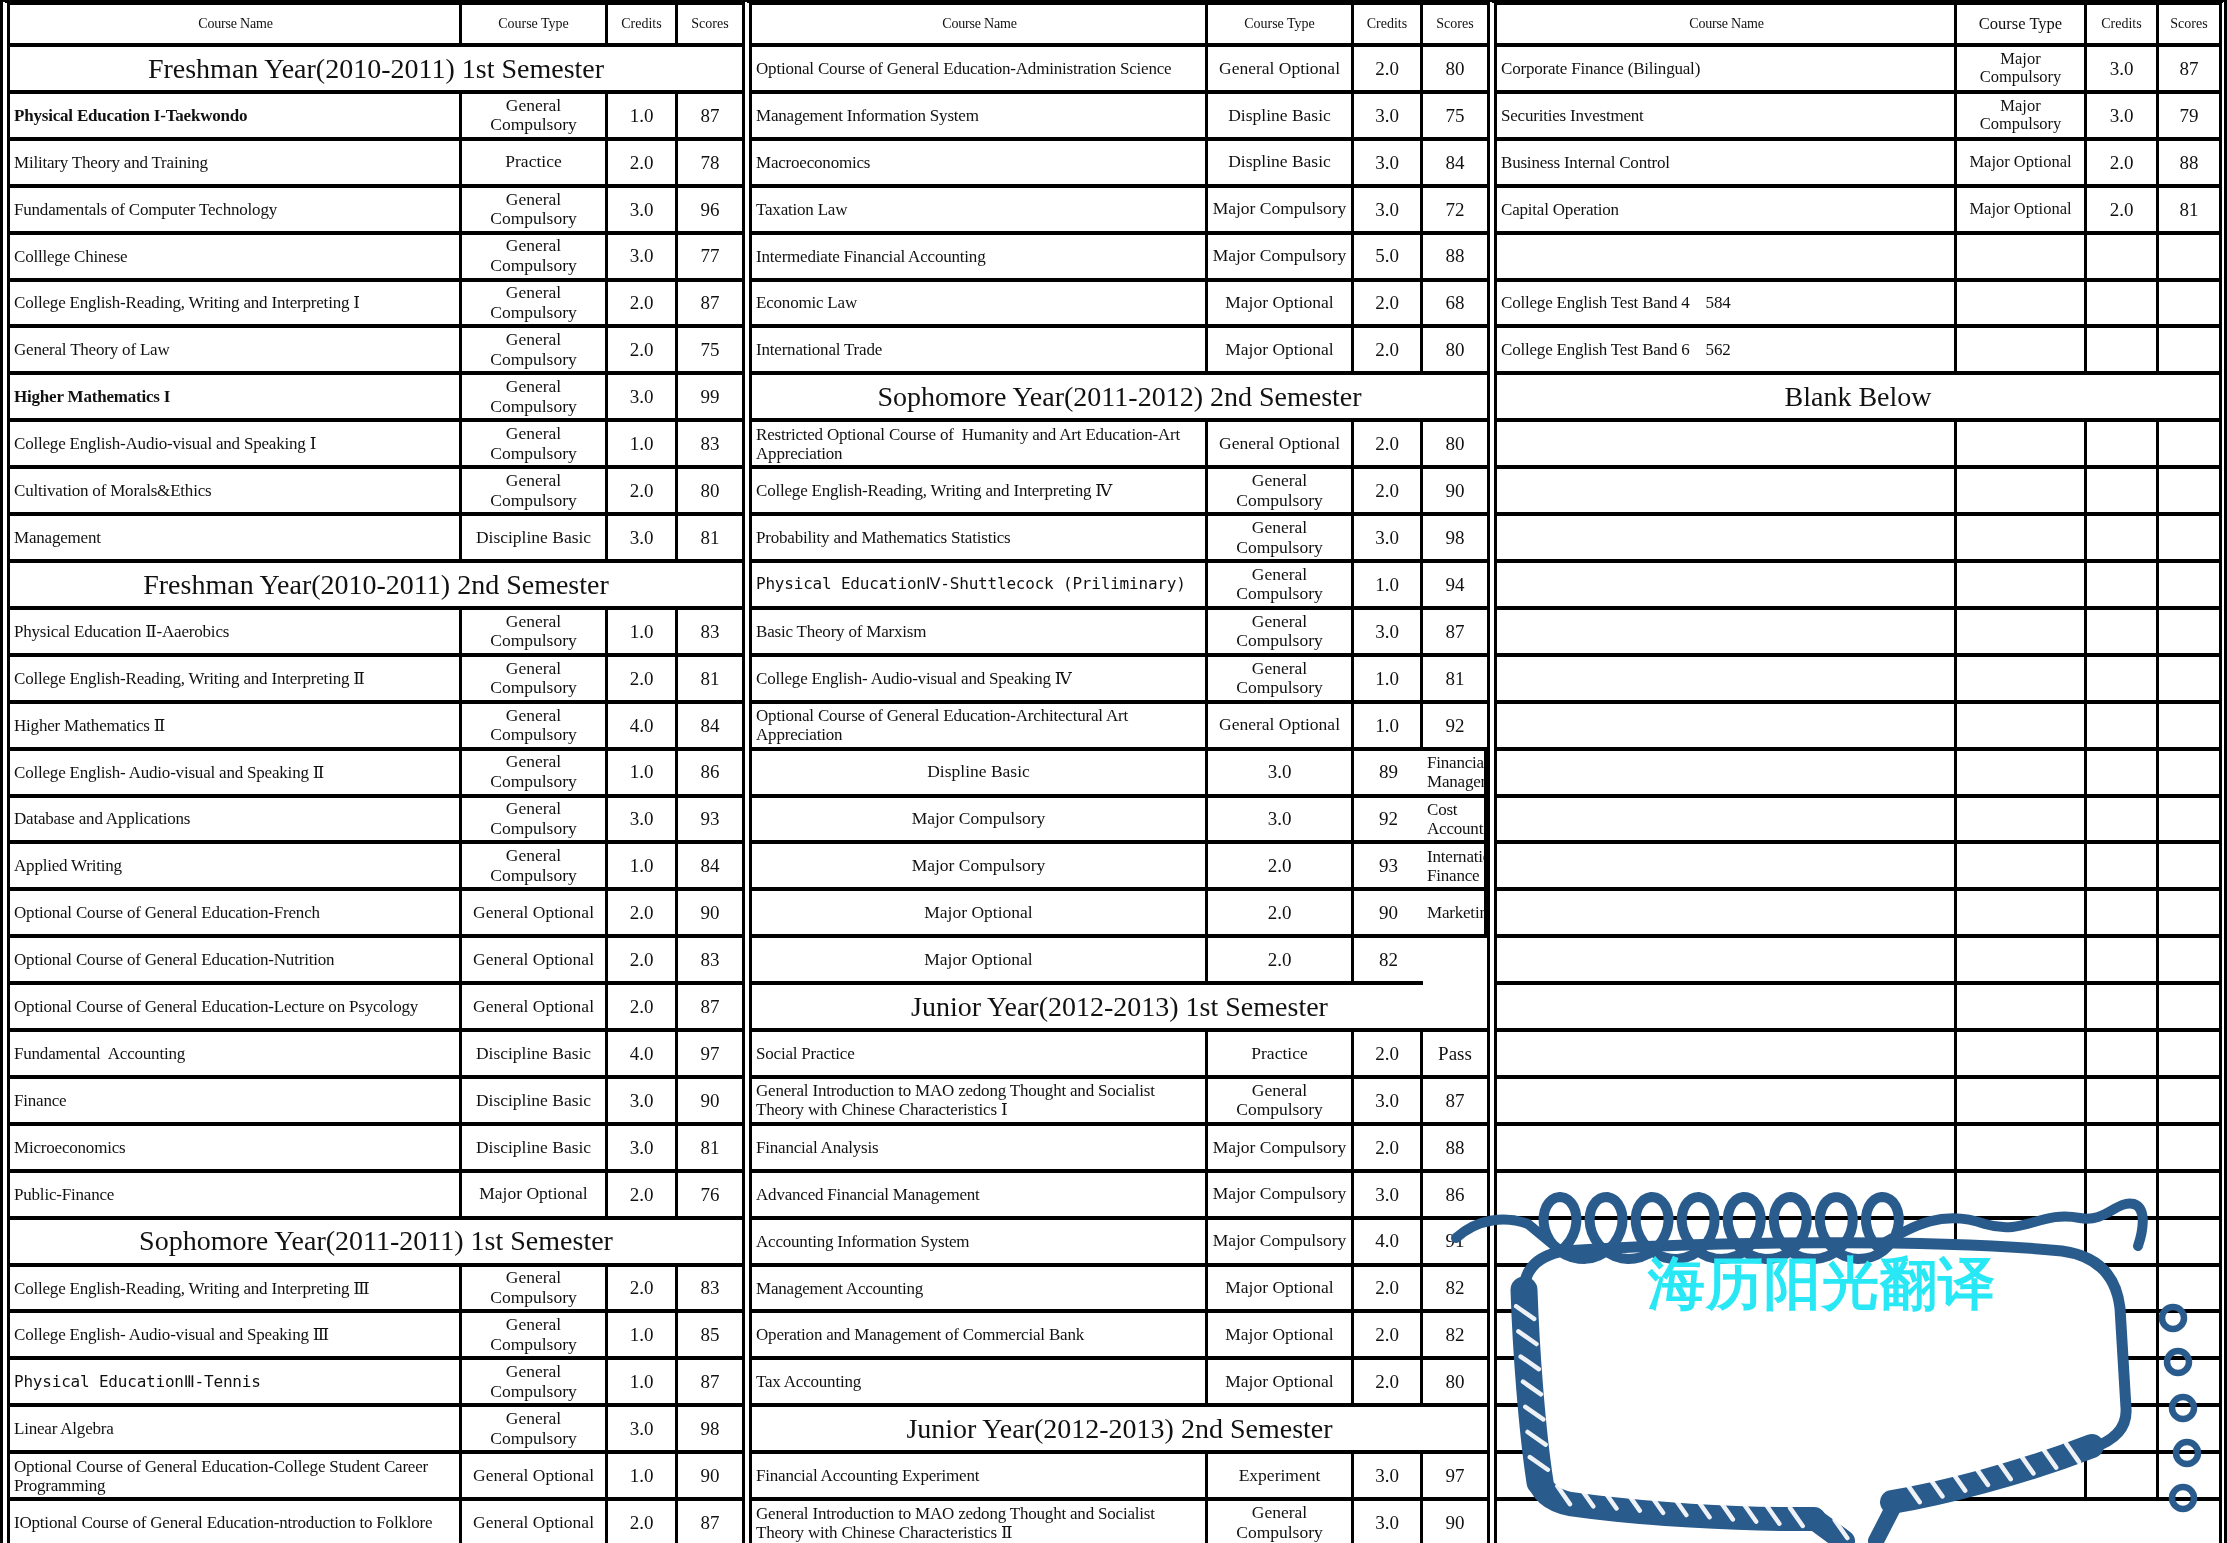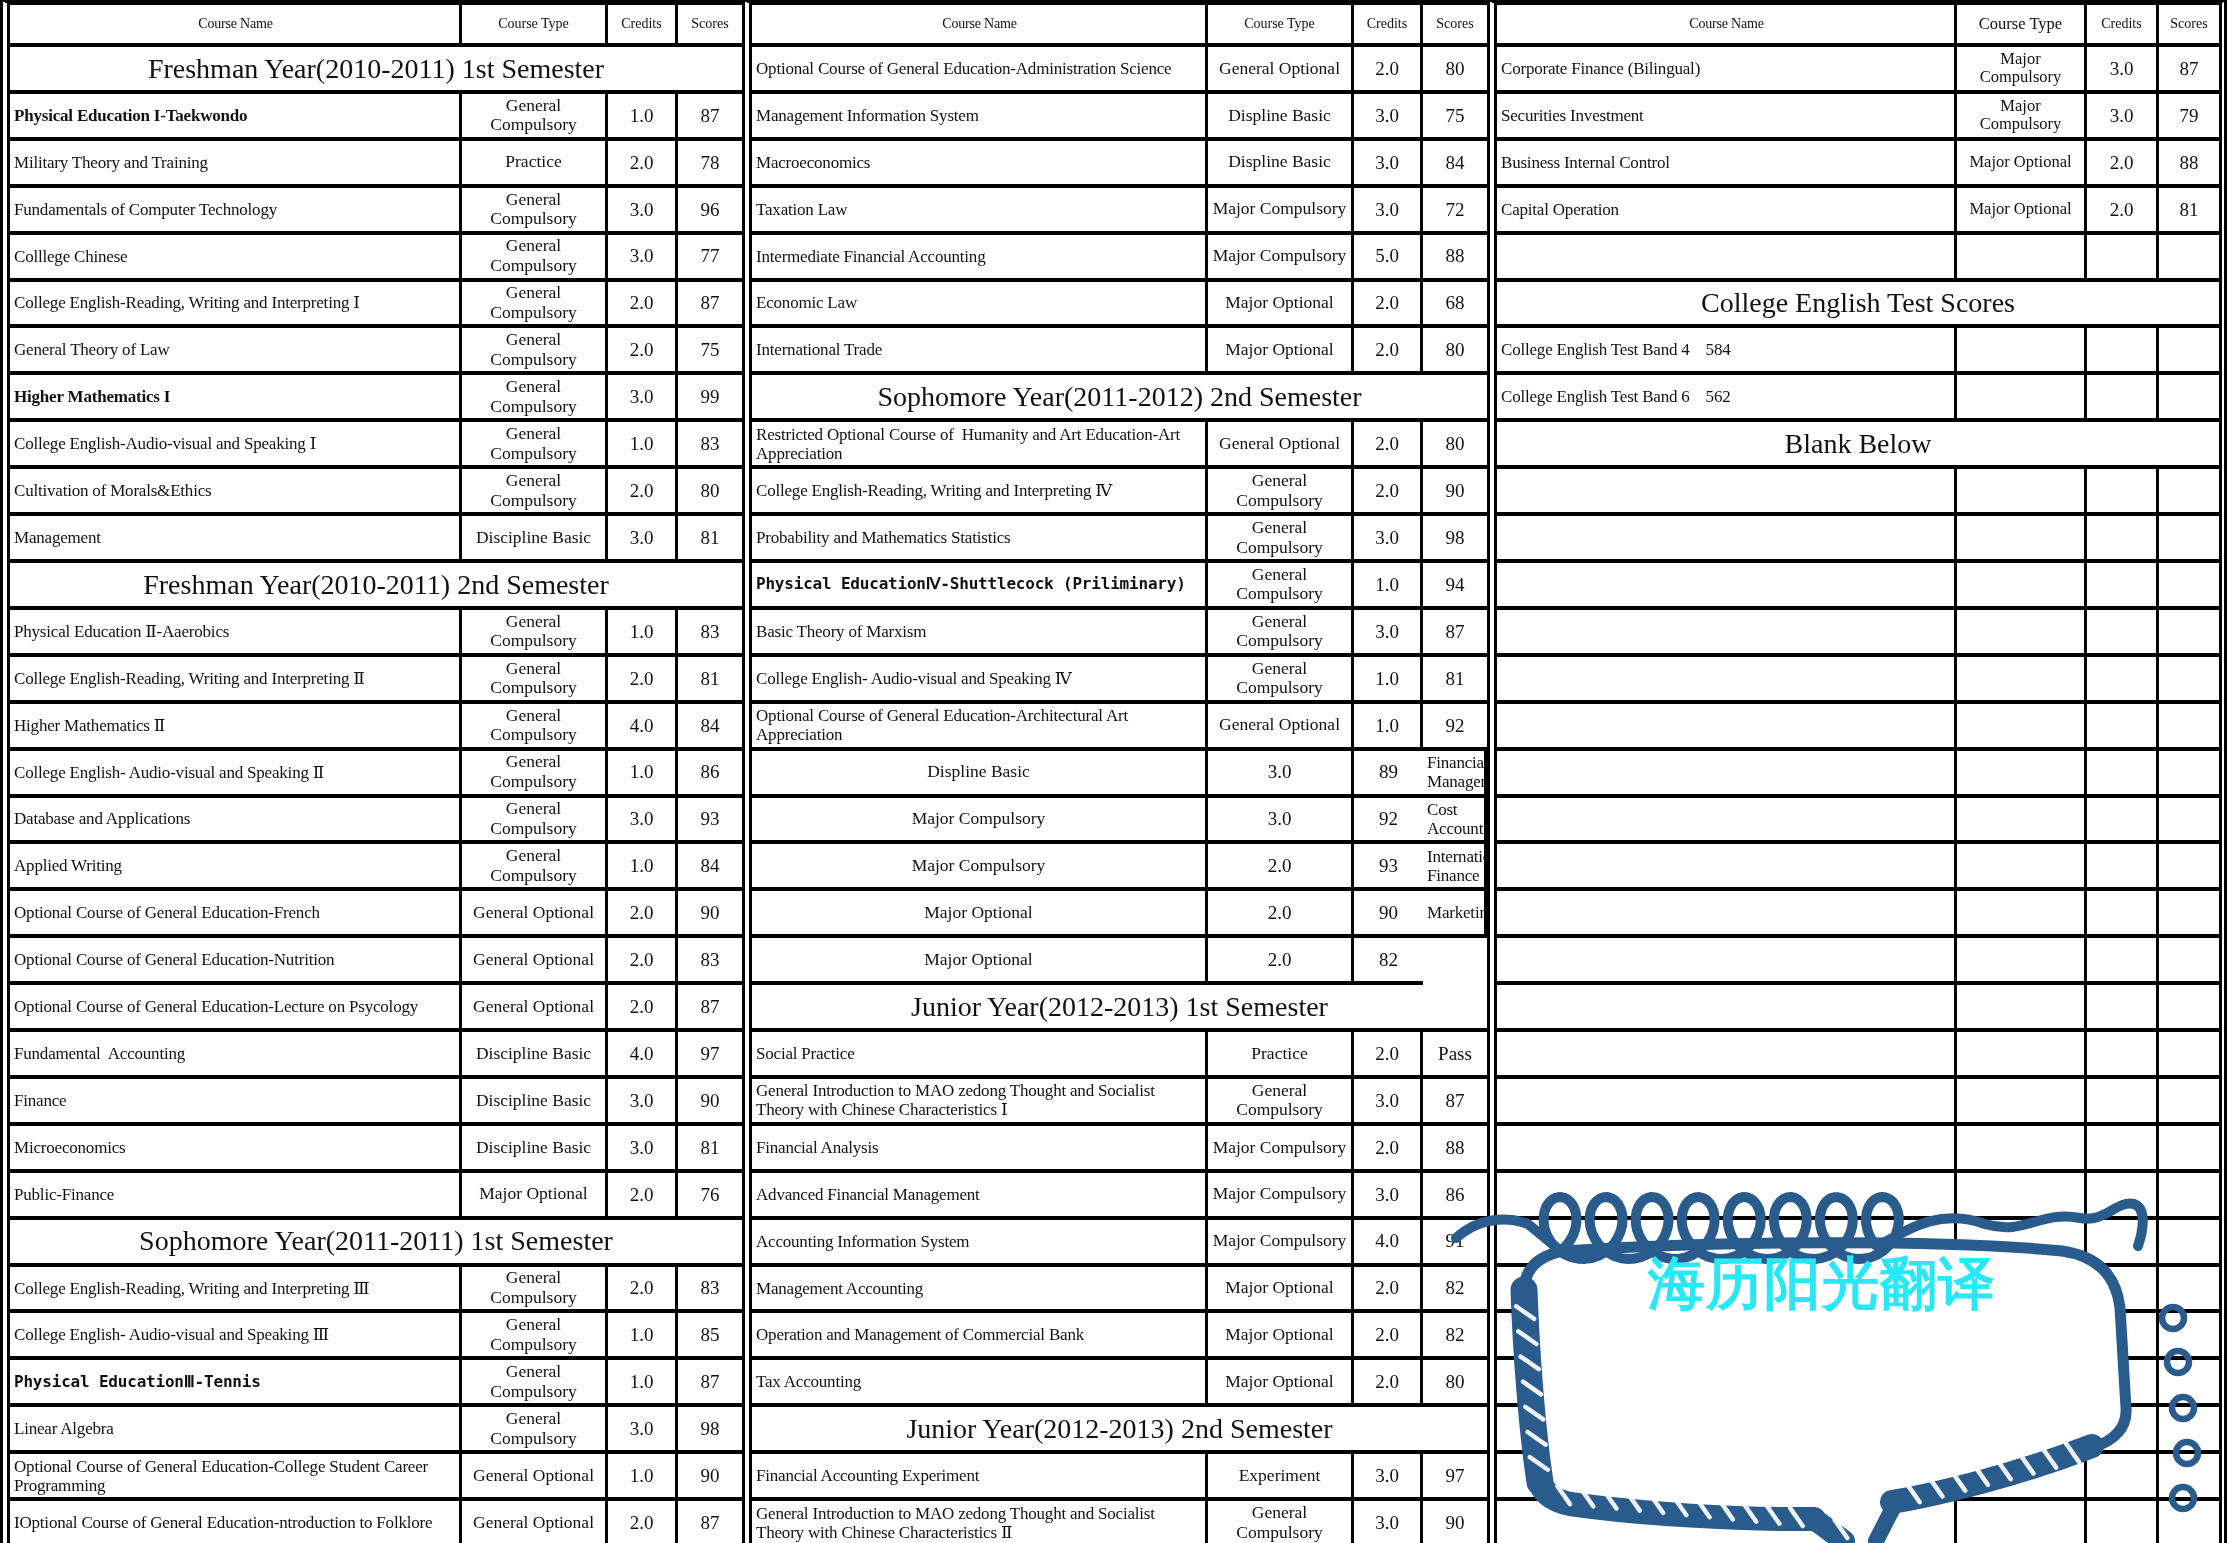--- a/index.html
+++ b/index.html
@@ -15,21 +15,21 @@
         border-right:3px solid #000;border-bottom:4px solid #000;
         font-size:19px;line-height:1.12;overflow:hidden;box-sizing:border-box;}
   .cname{justify-content:flex-start;text-align:left;padding:0 2px 0 4px;
          font-size:17px;letter-spacing:-0.2px;white-space:pre-wrap;}
   .ctype{font-size:17.5px;padding:0 1px;}
   #g3 .ctype{font-size:16.5px;}
   .hdr{font-size:14px;}
   .span4{grid-column:1/-1;font-size:28px;border-right:none;}
   .lastcol{border-right:none;}
   .bold{font-weight:bold;}
-  .mono{font-family:"DejaVu Sans Mono",monospace;font-size:16px;font-weight:bold;}
+  .mono{font-family:"DejaVu Sans Mono",monospace;font-size:16px;}
   .bandval{margin-left:16px;}
   .stamp-svg{position:absolute;left:1440px;top:1140px;width:787px;height:403px;z-index:5;pointer-events:none;}
   .stamp-text{position:absolute;left:1648px;top:1252px;width:365px;z-index:6;pointer-events:none;
               font-family:"DejaVu Sans","Liberation Sans",sans-serif;font-weight:600;
               font-size:57px;line-height:1.1;color:var(--cyan,#29e8f5);letter-spacing:1px;white-space:nowrap;}
 </style>
 </head>
 <body>
 
 <div class="page">
@@ -300,21 +300,20 @@
       <div class="cell ">2.0</div>
       <div class="cell lastcol">88</div>
       <div class="cell cname">Capital Operation</div>
       <div class="cell ctype">Major Optional</div>
       <div class="cell ">2.0</div>
       <div class="cell lastcol">81</div>
       <div class="cell cname"></div>
       <div class="cell ctype"></div>
       <div class="cell "></div>
       <div class="cell lastcol"></div>
-      <div class="cell span4">College English Test Scores</div>
       <div class="cell cname"><span>College English Test Band 4</span><span class="bandval">584</span></div>
       <div class="cell ctype"></div>
       <div class="cell "></div>
       <div class="cell lastcol"></div>
       <div class="cell cname"><span>College English Test Band 6</span><span class="bandval">562</span></div>
       <div class="cell ctype"></div>
       <div class="cell "></div>
       <div class="cell lastcol"></div>
       <div class="cell span4">Blank Below</div>
       <div class="cell cname"></div>

